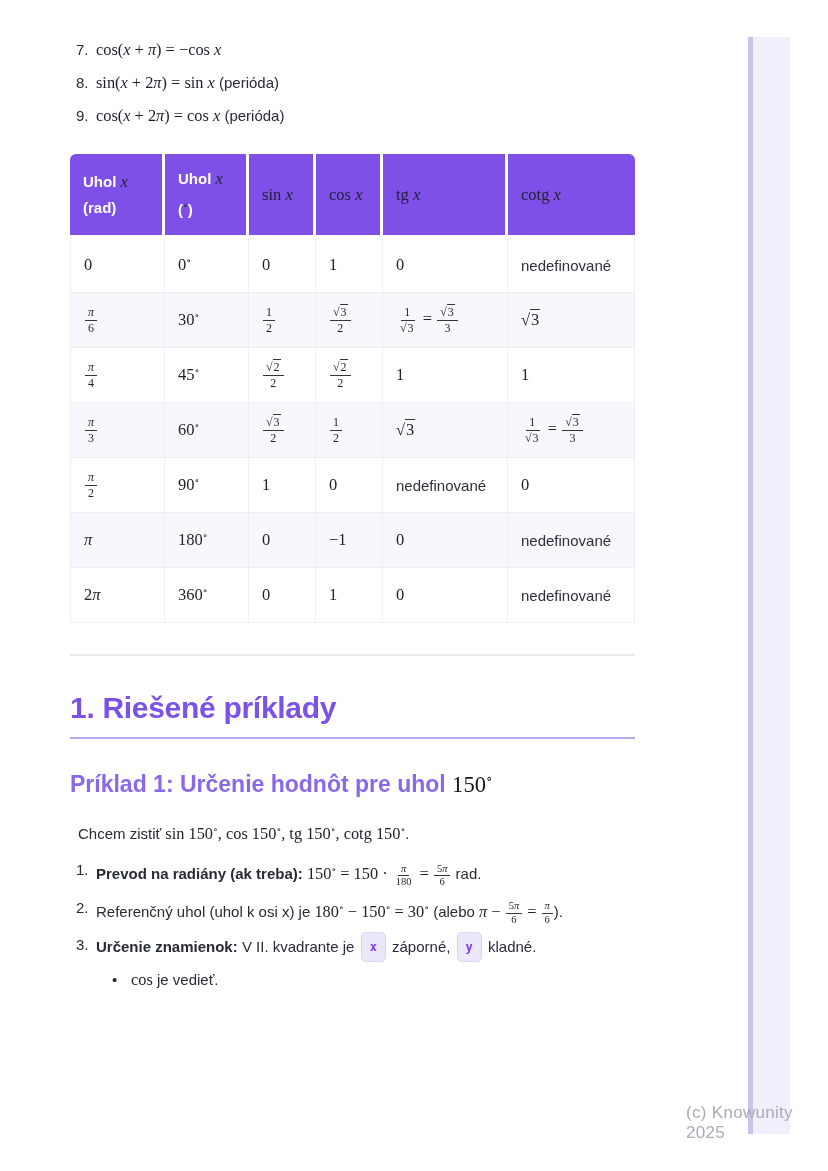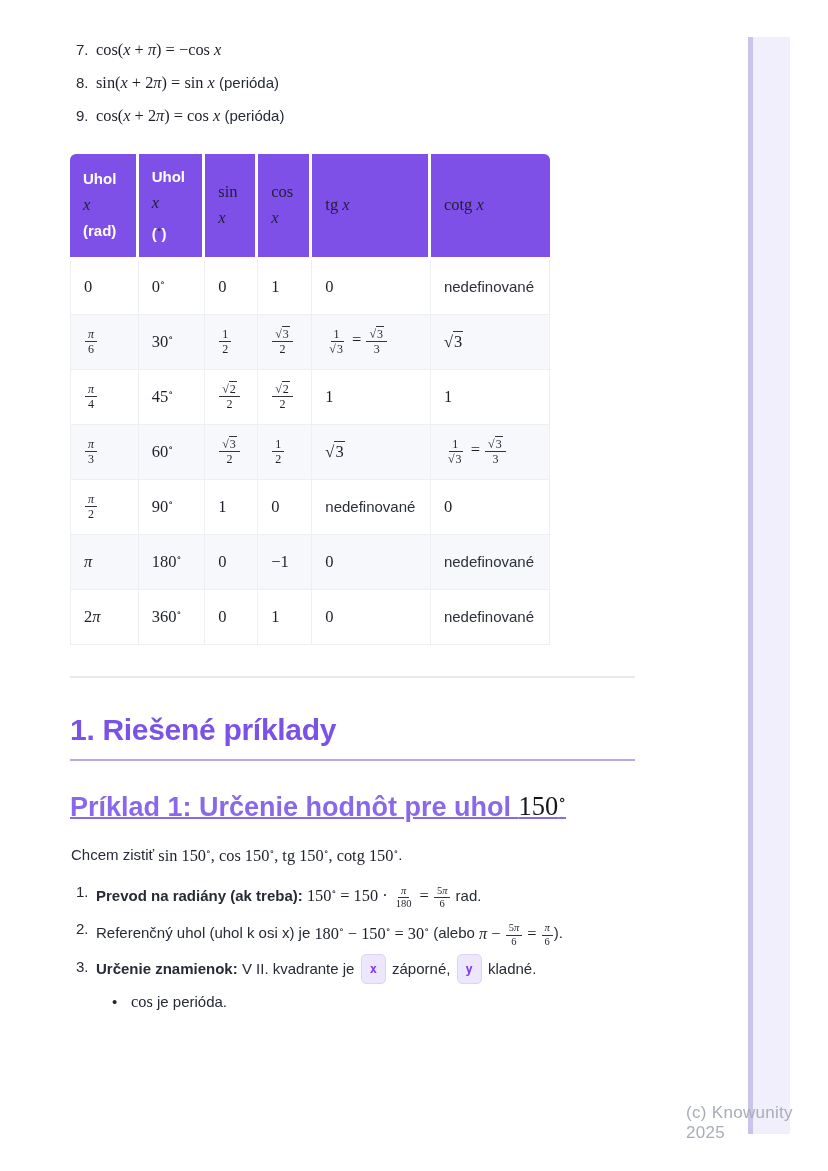--- a/index.html
+++ b/index.html
@@ -25,21 +25,21 @@
   .w{color:#fff;font-weight:700;}
 
   
   .toplist{list-style:none;margin:0;padding:0;}
   .tl-item{display:flex;margin-bottom:13px;line-height:20px;}
   .tl-item .n{flex:none;width:20px;margin-left:6px;}
 
   .intro{margin:12px 0 0;line-height:20px;}
 
   
-  table.vals{border-collapse:separate;border-spacing:0;width:480px;margin-top:28px;}
+  table.vals{border-collapse:separate;border-spacing:0;width:565px;margin-top:28px;}
   table.vals th{
     background:#7e50e7;color:#fff;text-align:left;font-weight:700;font-size:15px;
     height:84px;box-sizing:border-box;padding:10px 13px;vertical-align:middle;
     line-height:26px;border-right:3px solid #fff;border-bottom:3px solid #fff;
   }
   table.vals th:last-child{border-right:none;}
   table.vals th:first-child{border-radius:6px 0 0 0;}
   table.vals th:last-child{border-radius:0 6px 0 0;}
   table.vals th .m{color:#221e36;font-size:16.5px;font-weight:400;}
   table.vals td{
@@ -51,24 +51,24 @@
   table.vals tbody tr:nth-child(even){background:#f7f8fb;}
   table.vals td .m{font-size:16.5px;}
   table.vals td .fr{font-size:12px;}
 
   .divider{border:none;border-top:2px solid #e8e9ed;margin:31px 0 0;width:565px;}
 
   h1.sec{margin:34px 0 0;font-size:30px;line-height:36px;font-weight:800;
          color:#7b52e8;letter-spacing:-0.3px;}
   .h1-rule{height:2px;background:#bca6ee;margin-top:11px;width:565px;}
 
-  h2.ex{margin:26px 0 0;font-size:27px;line-height:28px;font-weight:800;color:#8a68ea;text-decoration:underline;}
+  h2.ex{margin:26px 0 0;font-size:23px;line-height:28px;font-weight:800;color:#8a68ea;}
   h2.ex .m{color:#15161d;font-weight:400;font-size:0.98em;}
 
-  .ex-intro{margin:20px 1px 0;line-height:22px;}
+  .ex-intro{margin:20px 8px 0;line-height:22px;}
 
   
   .steps{list-style:none;margin:12px 0 0;padding:0;}
   .step{display:flex;margin-bottom:6px;}
   .step .n{flex:none;width:20px;margin-left:6px;line-height:26px;}
   .step .sbody{flex:1;}
   .step .line{line-height:26px;}
 
   .chip{display:inline-block;background:#ece7fa;border:1px solid #ded4f6;color:#7c3aed;
         font-family:"DejaVu Sans Mono","Liberation Mono",monospace;font-size:12px;
@@ -258,21 +258,21 @@
                 <span class="fn"><i>π</i></span>
                 <span class="fd">6</span>
               </span></span><span class="s">).</span></div>
         </div>
       </li>
       <li class="step">
         <span class="n">3.</span>
         <div class="sbody">
           <div class="line"><span class="b">Určenie znamienok: </span><span class="s">V II. kvadrante je </span><code class="chip">x</code><span class="s"> záporné, </span><code class="chip">y</code><span class="s"> kladné.</span></div>
           <ul class="bullets">
-            <li><span class="m">cos</span><span class="s"> je perióda.</span></li>
+            <li><span class="m">cos</span><span class="s"> je vedieť.</span></li>
           </ul>
         </div>
       </li>
     </ol>
 
 </div>
 
 <div class="edge-line"></div>
 <div class="edge-fill"></div>
 <div class="watermark">(c) Knowunity 2025</div>

